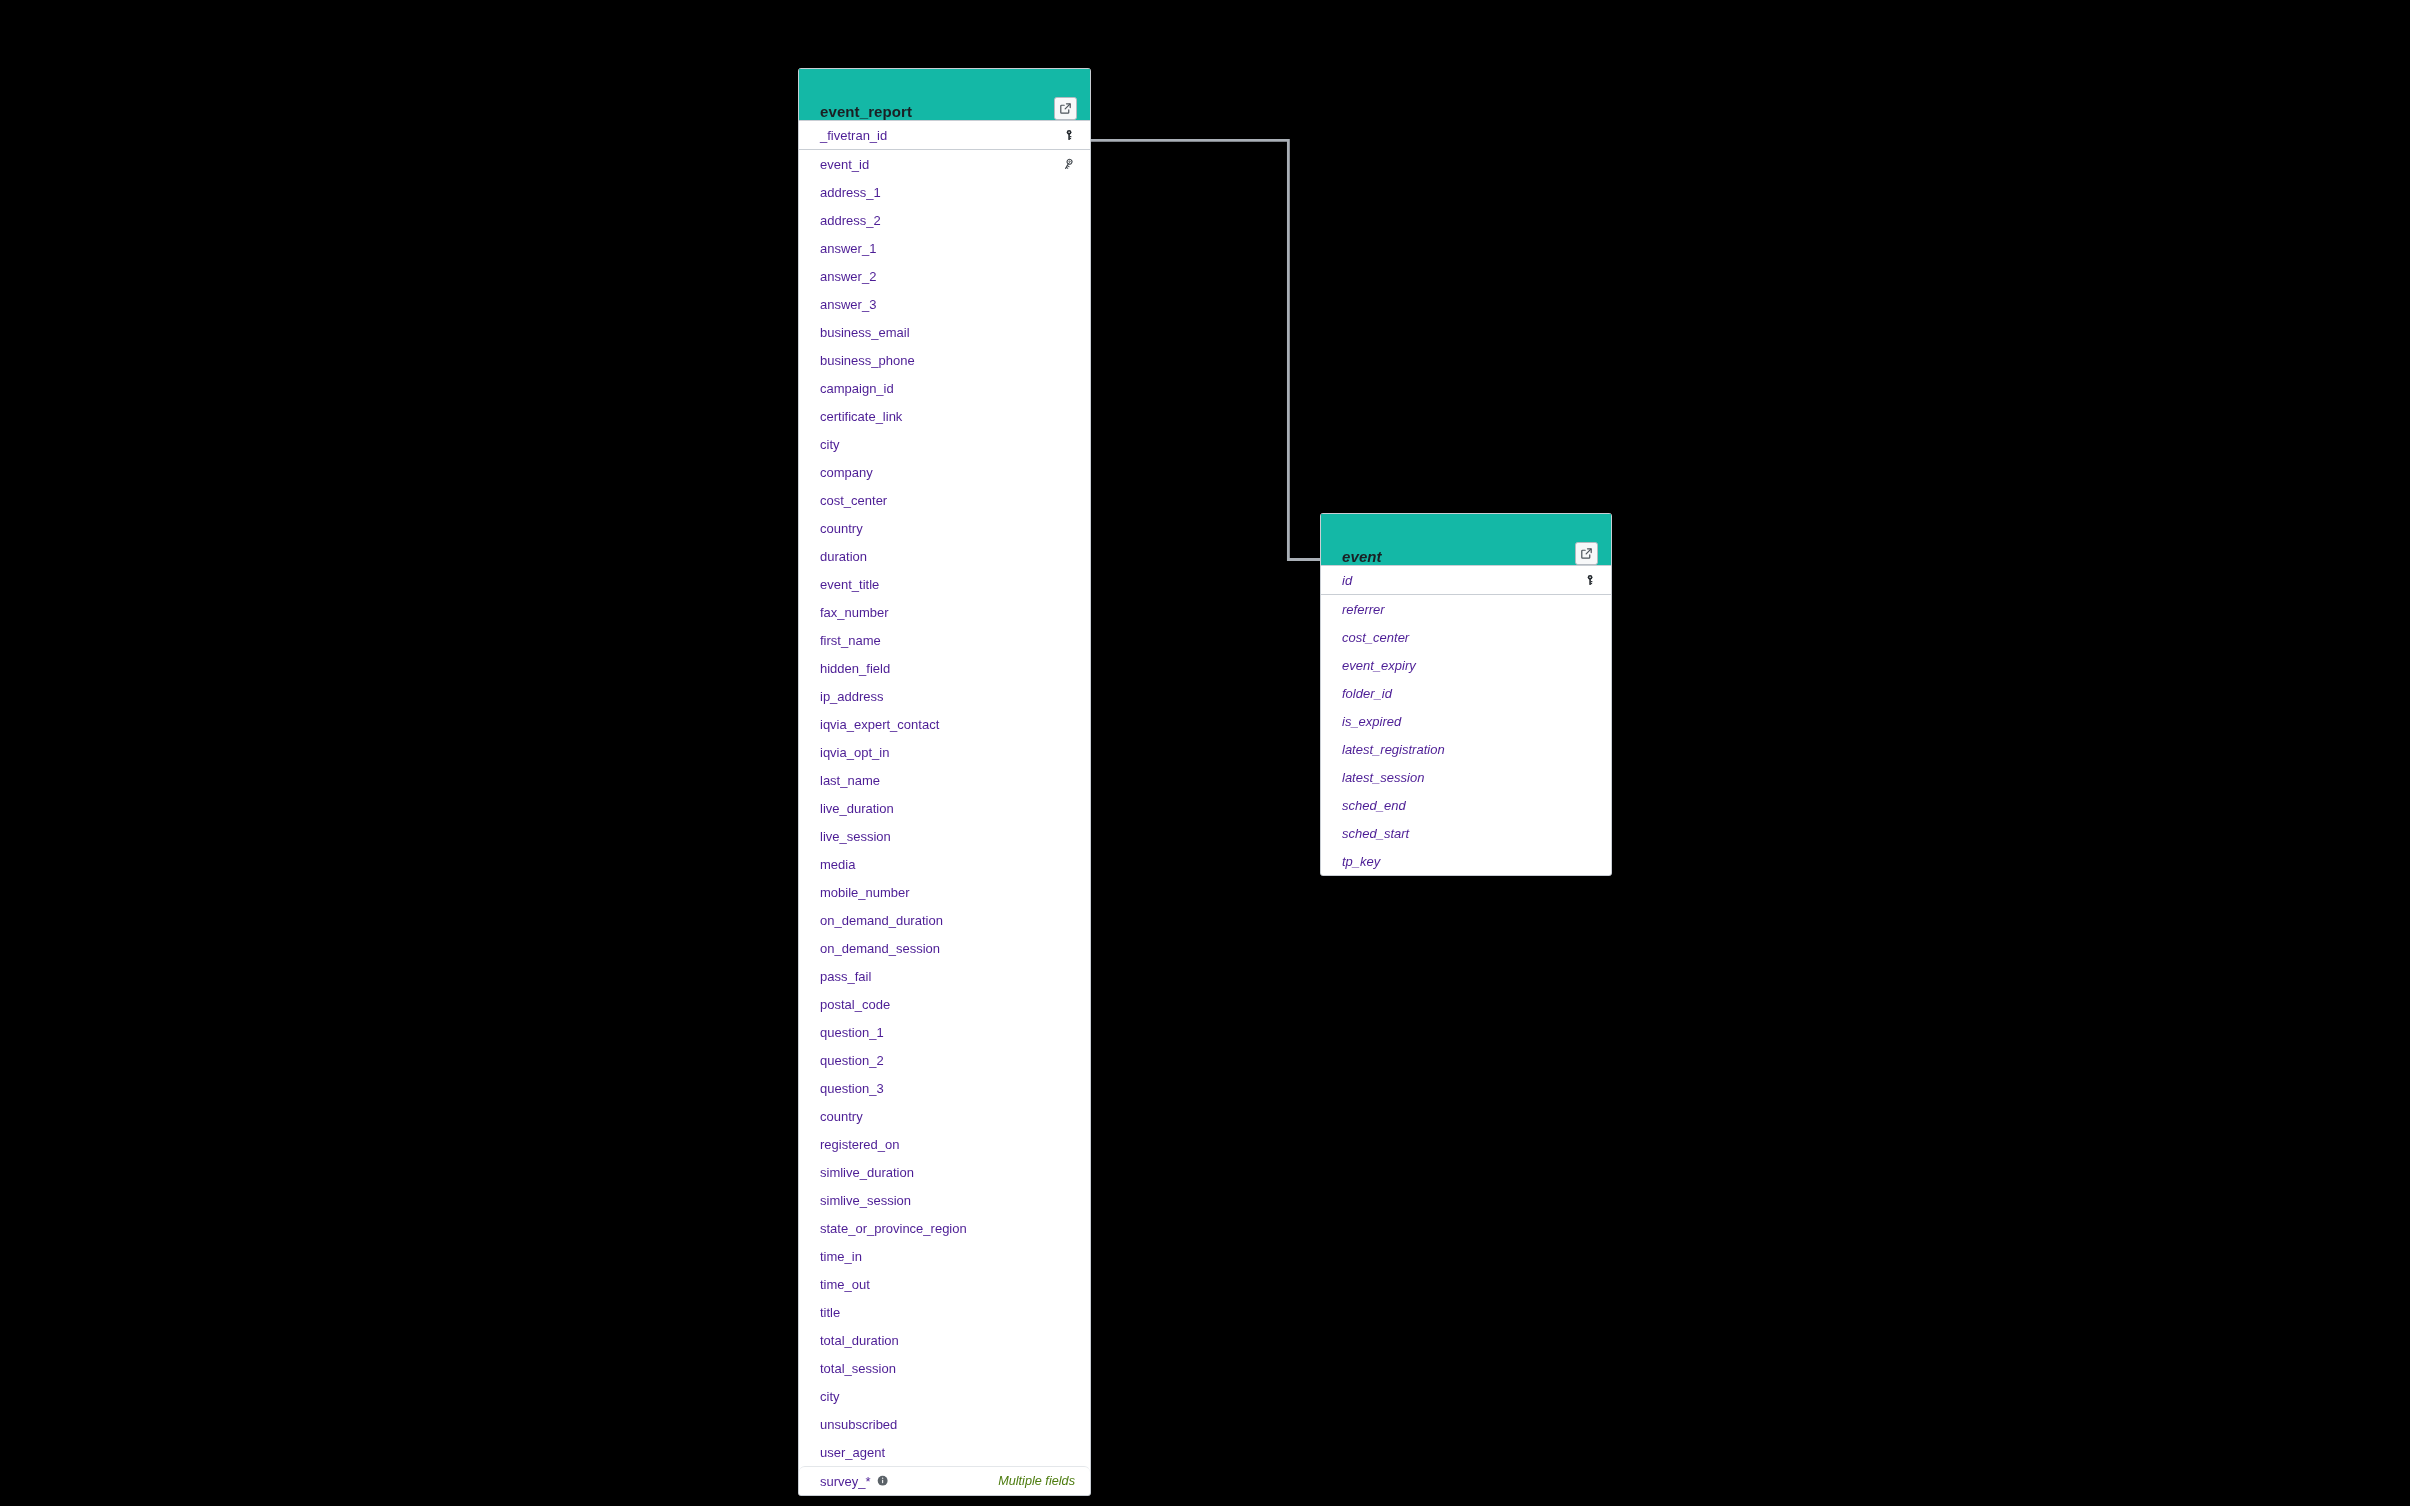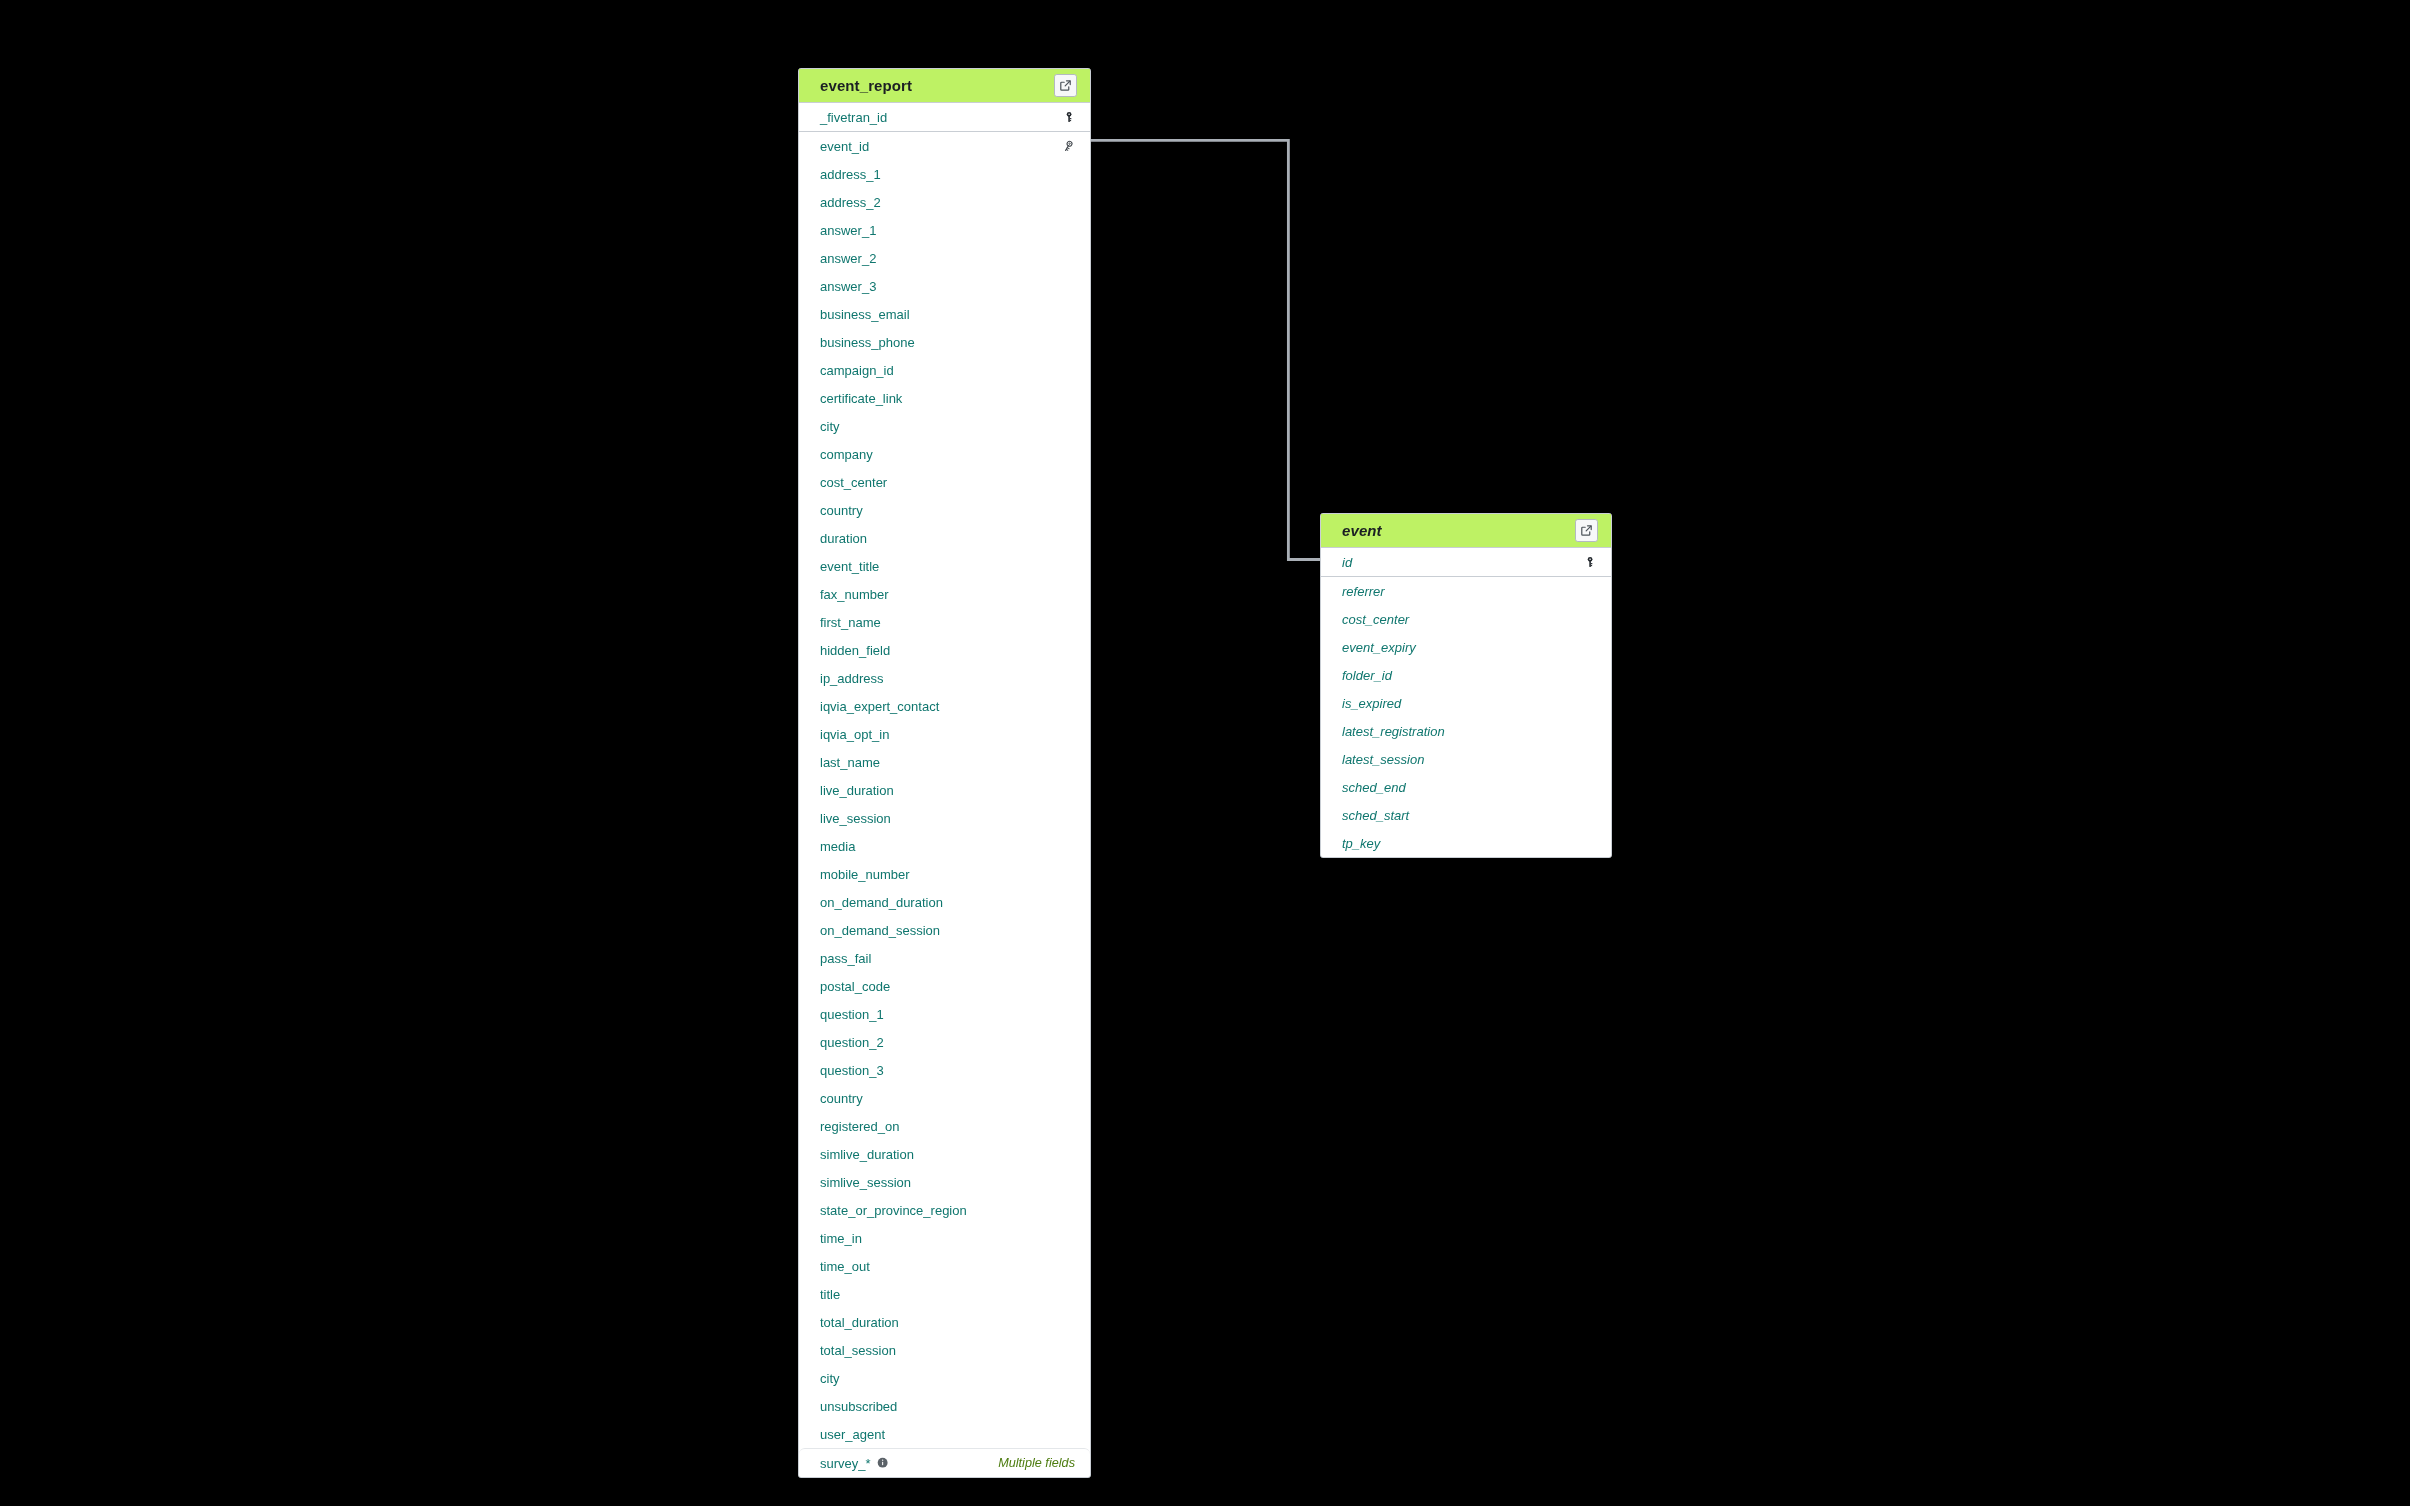--- a/index.html
+++ b/index.html
@@ -27,26 +27,26 @@
   .erd-table {
     position: absolute;
     background: #ffffff;
     border: 0.9px solid #c9ced4;
     border-radius: 2.8px;
     z-index: 2;
     box-shadow: 0 0 0 0 rgba(0,0,0,0);
   }
   .tbl-header {
     display: flex;
-    align-items: center;
+    align-items: flex-end;
     justify-content: space-between;
-    background: #bef264;
+    background: #14b8a6;
     border-bottom: 0.9px solid #c9ced4;
     padding: 0 13px 0 21px;
-    height: 34px;
+    height: 52px;
   }
   .tbl-title {
     font-size: 15px;
     font-weight: bold;
     color: #1b1f23;
     letter-spacing: 0.1px;
   }
   .ext-link-btn {
     width: 22.6px; height: 22.6px;
     display: flex; align-items: center; justify-content: center;
@@ -70,21 +70,21 @@
   .field-row.pk-row {
     border-bottom: 0.9px solid #c9ced4;
     height: 29px;
   }
   .field-row.last-row {
     border-top: 0.9px solid #e4e7ea;
     height: 29px;
     border-radius: 6px;
   }
   .field-left { display: flex; align-items: center; gap: 6.6px; }
-  .field-name { font-size: 13px; color: #0f766e; }
+  .field-name { font-size: 13px; color: #4c1d95; }
   .field-note {
     font-size: 12.7px;
     font-style: italic;
     color: #4d7c0f;
   }
   .key-icon, .fk-icon, .info-icon { display: flex; align-items: center; }
   .key-icon svg, .fk-icon svg, .info-icon svg { display: block; }
 </style>
 </head>
 <body>

